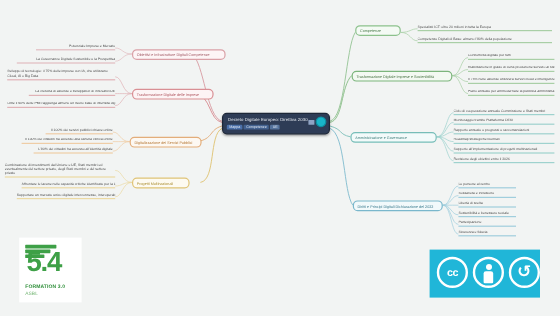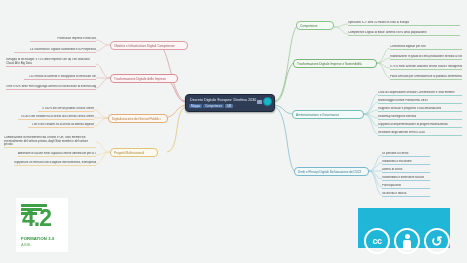--- a/index.html
+++ b/index.html
@@ -116,21 +116,21 @@
     position:absolute;left:5px;top:44px;width:44px;
     color:#6fb36f;font-size:4px;line-height:6px;letter-spacing:.1px;
   }
 
   
   .cc{
     position:absolute;left:358px;top:208px;width:92px;height:40px;
     background:#20b6d8;z-index:7;
   }
   .cc-row{
-    position:absolute;left:6px;top:20px;display:flex;gap:4px;align-items:center;
+    position:absolute;left:6px;top:6px;display:flex;gap:4px;align-items:center;
   }
   .cc-circ{
     width:26px;height:26px;border-radius:50%;
     border:2.2px solid #ffffff;
     display:flex;align-items:center;justify-content:center;
     color:#ffffff;font-size:12px;font-weight:bold;
     font-family:"Liberation Sans",sans-serif;
     box-sizing:border-box;
   }
   .cc-circ.small-text{font-size:9px;letter-spacing:-.5px;}
@@ -259,21 +259,21 @@
   <div class="leaf wrap u-yellow" style="left:4px;top:136px;width:92px;">Combinazione di investimenti dal Unione e UE, Stati membri ed eventualmente del settore privato, degli Stati membri e del settore privato</div>
   <div class="leaf u-yellow" style="left:18px;top:152px;width:78px;text-align:right;">Affrontare le lacune nelle capacità critiche identificate per la UE</div>
   <div class="leaf u-yellow" style="left:14px;top:161px;width:82px;text-align:right;">Supportare un mercato unico digitale interconnesso, interoperabile e sicuro</div>
 
   <div class="logo">
     <div class="logo-bars">
       <i style="width:26px"></i>
         <i style="width:21px"></i>
         <i style="width:16px"></i>
     </div>
-    <div class="logo-mark">4.2</div>
+    <div class="logo-mark">5.4</div>
     <div class="logo-cap">FORMATION 3.0</div>
     <div class="logo-sub">ASBL</div>
   </div>
 
   <div class="cc">
     <div class="cc-row">
       <div class="cc-circ small-text">cc</div>
       <div class="cc-circ person">
         <span class="person-head"></span>
           <span class="person-body"></span>

